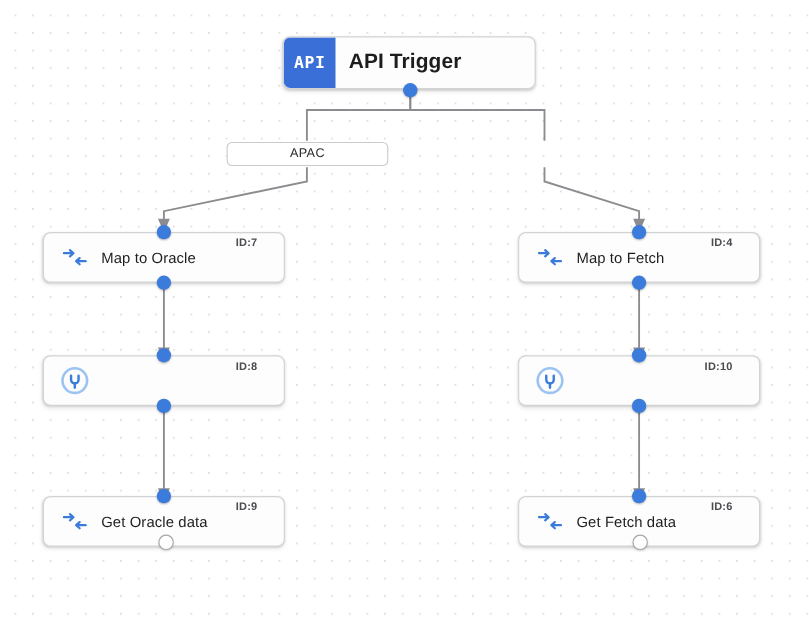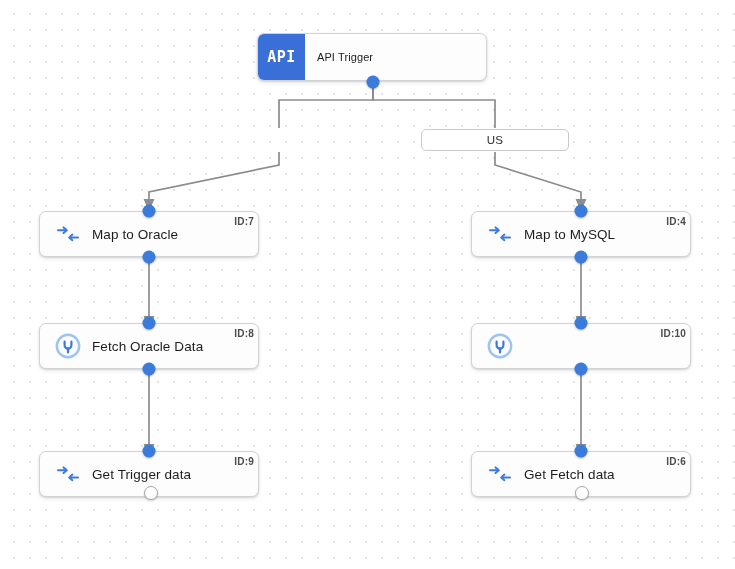--- a/index.html
+++ b/index.html
@@ -41,21 +41,21 @@
   .node-label {
     font-size: 13.5px;
     font-weight: normal;
     color: #1d1d1f;
     letter-spacing: 0.1px;
     white-space: nowrap;
   }
   .id-badge {
     position: absolute;
     top: 4px;
-    right: 4px;
+    right: 24px;
     font-size: 10px;
     font-weight: bold;
     color: #4b4b50;
     letter-spacing: 0.2px;
   }
 
   
   .trigger {
     left: 257px;
     top: 33px;
@@ -74,22 +74,22 @@
   }
   .api-chip span {
     color: #ffffff;
     font-family: "DejaVu Sans Mono", monospace;
     font-size: 15px;
     font-weight: bold;
     letter-spacing: 0.5px;
   }
   .trigger .node-label {
     margin-left: 12px;
-    font-weight: normal;
-    font-size: 11px;
+    font-weight: bold;
+    font-size: 19px;
   }
 
   
   .proc {
     width: 220px;
     height: 46px;
     padding-left: 12px;
   }
   .node-icon {
     width: 32px;
@@ -170,22 +170,22 @@
   </svg>
 
   <div class="node trigger">
     <div class="api-chip">
       <span>API</span>
     </div>
     <div class="node-label">API Trigger</div>
   </div>
   <div class="port" style="left:373px; top:82px;"></div>
 
-  <div class="branch-pill" style="left:421px; top:129px; width:148px;">
-    <span>US</span>
+  <div class="branch-pill" style="left:206px; top:129px; width:147px;">
+    <span>APAC</span>
   </div>
 
   <div class="node proc" style="left:39px; top:211px;">
     <div class="node-icon">
       <svg width="22" height="16" viewBox="0 0 22 16">
         <path d="M1,4.2 L9,4.2" stroke="#3a7bdb" stroke-width="2" stroke-linecap="round" fill="none"></path>
         <path d="M6.6,1.4 L9.8,4.2 L6.6,7" stroke="#3a7bdb" stroke-width="2" stroke-linecap="round" stroke-linejoin="round" fill="none"></path>
         <path d="M21,11.4 L13,11.4" stroke="#3a7bdb" stroke-width="2" stroke-linecap="round" fill="none"></path>
         <path d="M15.4,8.6 L12.2,11.4 L15.4,14.2" stroke="#3a7bdb" stroke-width="2" stroke-linecap="round" stroke-linejoin="round" fill="none"></path>
       </svg>
@@ -197,51 +197,50 @@
   <div class="port" style="left:149px; top:257px;"></div>
 
   <div class="node proc" style="left:39px; top:323px;">
     <div class="node-icon">
       <svg width="26" height="26" viewBox="0 0 26 26">
         <circle cx="13" cy="13" r="11.2" fill="none" stroke="#9cc3f2" stroke-width="2.4"></circle>
         <path d="M9.6,8.6 L9.6,12.2 A3.4,3.4 0 0 0 16.4,12.2 L16.4,8.6" fill="none" stroke="#3a7bdb" stroke-width="2.2" stroke-linecap="round"></path>
         <path d="M13,15.6 L13,19.4" stroke="#3a7bdb" stroke-width="2.2" stroke-linecap="round"></path>
       </svg>
     </div>
-    <div class="node-label">Fetch Oracle Data</div>
     <div class="id-badge">ID:8</div>
   </div>
   <div class="port" style="left:149px; top:323px;"></div>
   <div class="port" style="left:149px; top:369px;"></div>
 
   <div class="node proc" style="left:39px; top:451px;">
     <div class="node-icon">
       <svg width="22" height="16" viewBox="0 0 22 16">
         <path d="M1,4.2 L9,4.2" stroke="#3a7bdb" stroke-width="2" stroke-linecap="round" fill="none"></path>
         <path d="M6.6,1.4 L9.8,4.2 L6.6,7" stroke="#3a7bdb" stroke-width="2" stroke-linecap="round" stroke-linejoin="round" fill="none"></path>
         <path d="M21,11.4 L13,11.4" stroke="#3a7bdb" stroke-width="2" stroke-linecap="round" fill="none"></path>
         <path d="M15.4,8.6 L12.2,11.4 L15.4,14.2" stroke="#3a7bdb" stroke-width="2" stroke-linecap="round" stroke-linejoin="round" fill="none"></path>
       </svg>
     </div>
-    <div class="node-label">Get Trigger data</div>
+    <div class="node-label">Get Oracle data</div>
     <div class="id-badge">ID:9</div>
   </div>
   <div class="port" style="left:149px; top:451px;"></div>
   <div class="port hollow" style="left:151px; top:493px;"></div>
 
   <div class="node proc" style="left:471px; top:211px;">
     <div class="node-icon">
       <svg width="22" height="16" viewBox="0 0 22 16">
         <path d="M1,4.2 L9,4.2" stroke="#3a7bdb" stroke-width="2" stroke-linecap="round" fill="none"></path>
         <path d="M6.6,1.4 L9.8,4.2 L6.6,7" stroke="#3a7bdb" stroke-width="2" stroke-linecap="round" stroke-linejoin="round" fill="none"></path>
         <path d="M21,11.4 L13,11.4" stroke="#3a7bdb" stroke-width="2" stroke-linecap="round" fill="none"></path>
         <path d="M15.4,8.6 L12.2,11.4 L15.4,14.2" stroke="#3a7bdb" stroke-width="2" stroke-linecap="round" stroke-linejoin="round" fill="none"></path>
       </svg>
     </div>
-    <div class="node-label">Map to MySQL</div>
+    <div class="node-label">Map to Fetch</div>
     <div class="id-badge">ID:4</div>
   </div>
   <div class="port" style="left:581px; top:211px;"></div>
   <div class="port" style="left:581px; top:257px;"></div>
 
   <div class="node proc" style="left:471px; top:323px;">
     <div class="node-icon">
       <svg width="26" height="26" viewBox="0 0 26 26">
         <circle cx="13" cy="13" r="11.2" fill="none" stroke="#9cc3f2" stroke-width="2.4"></circle>
         <path d="M9.6,8.6 L9.6,12.2 A3.4,3.4 0 0 0 16.4,12.2 L16.4,8.6" fill="none" stroke="#3a7bdb" stroke-width="2.2" stroke-linecap="round"></path>

